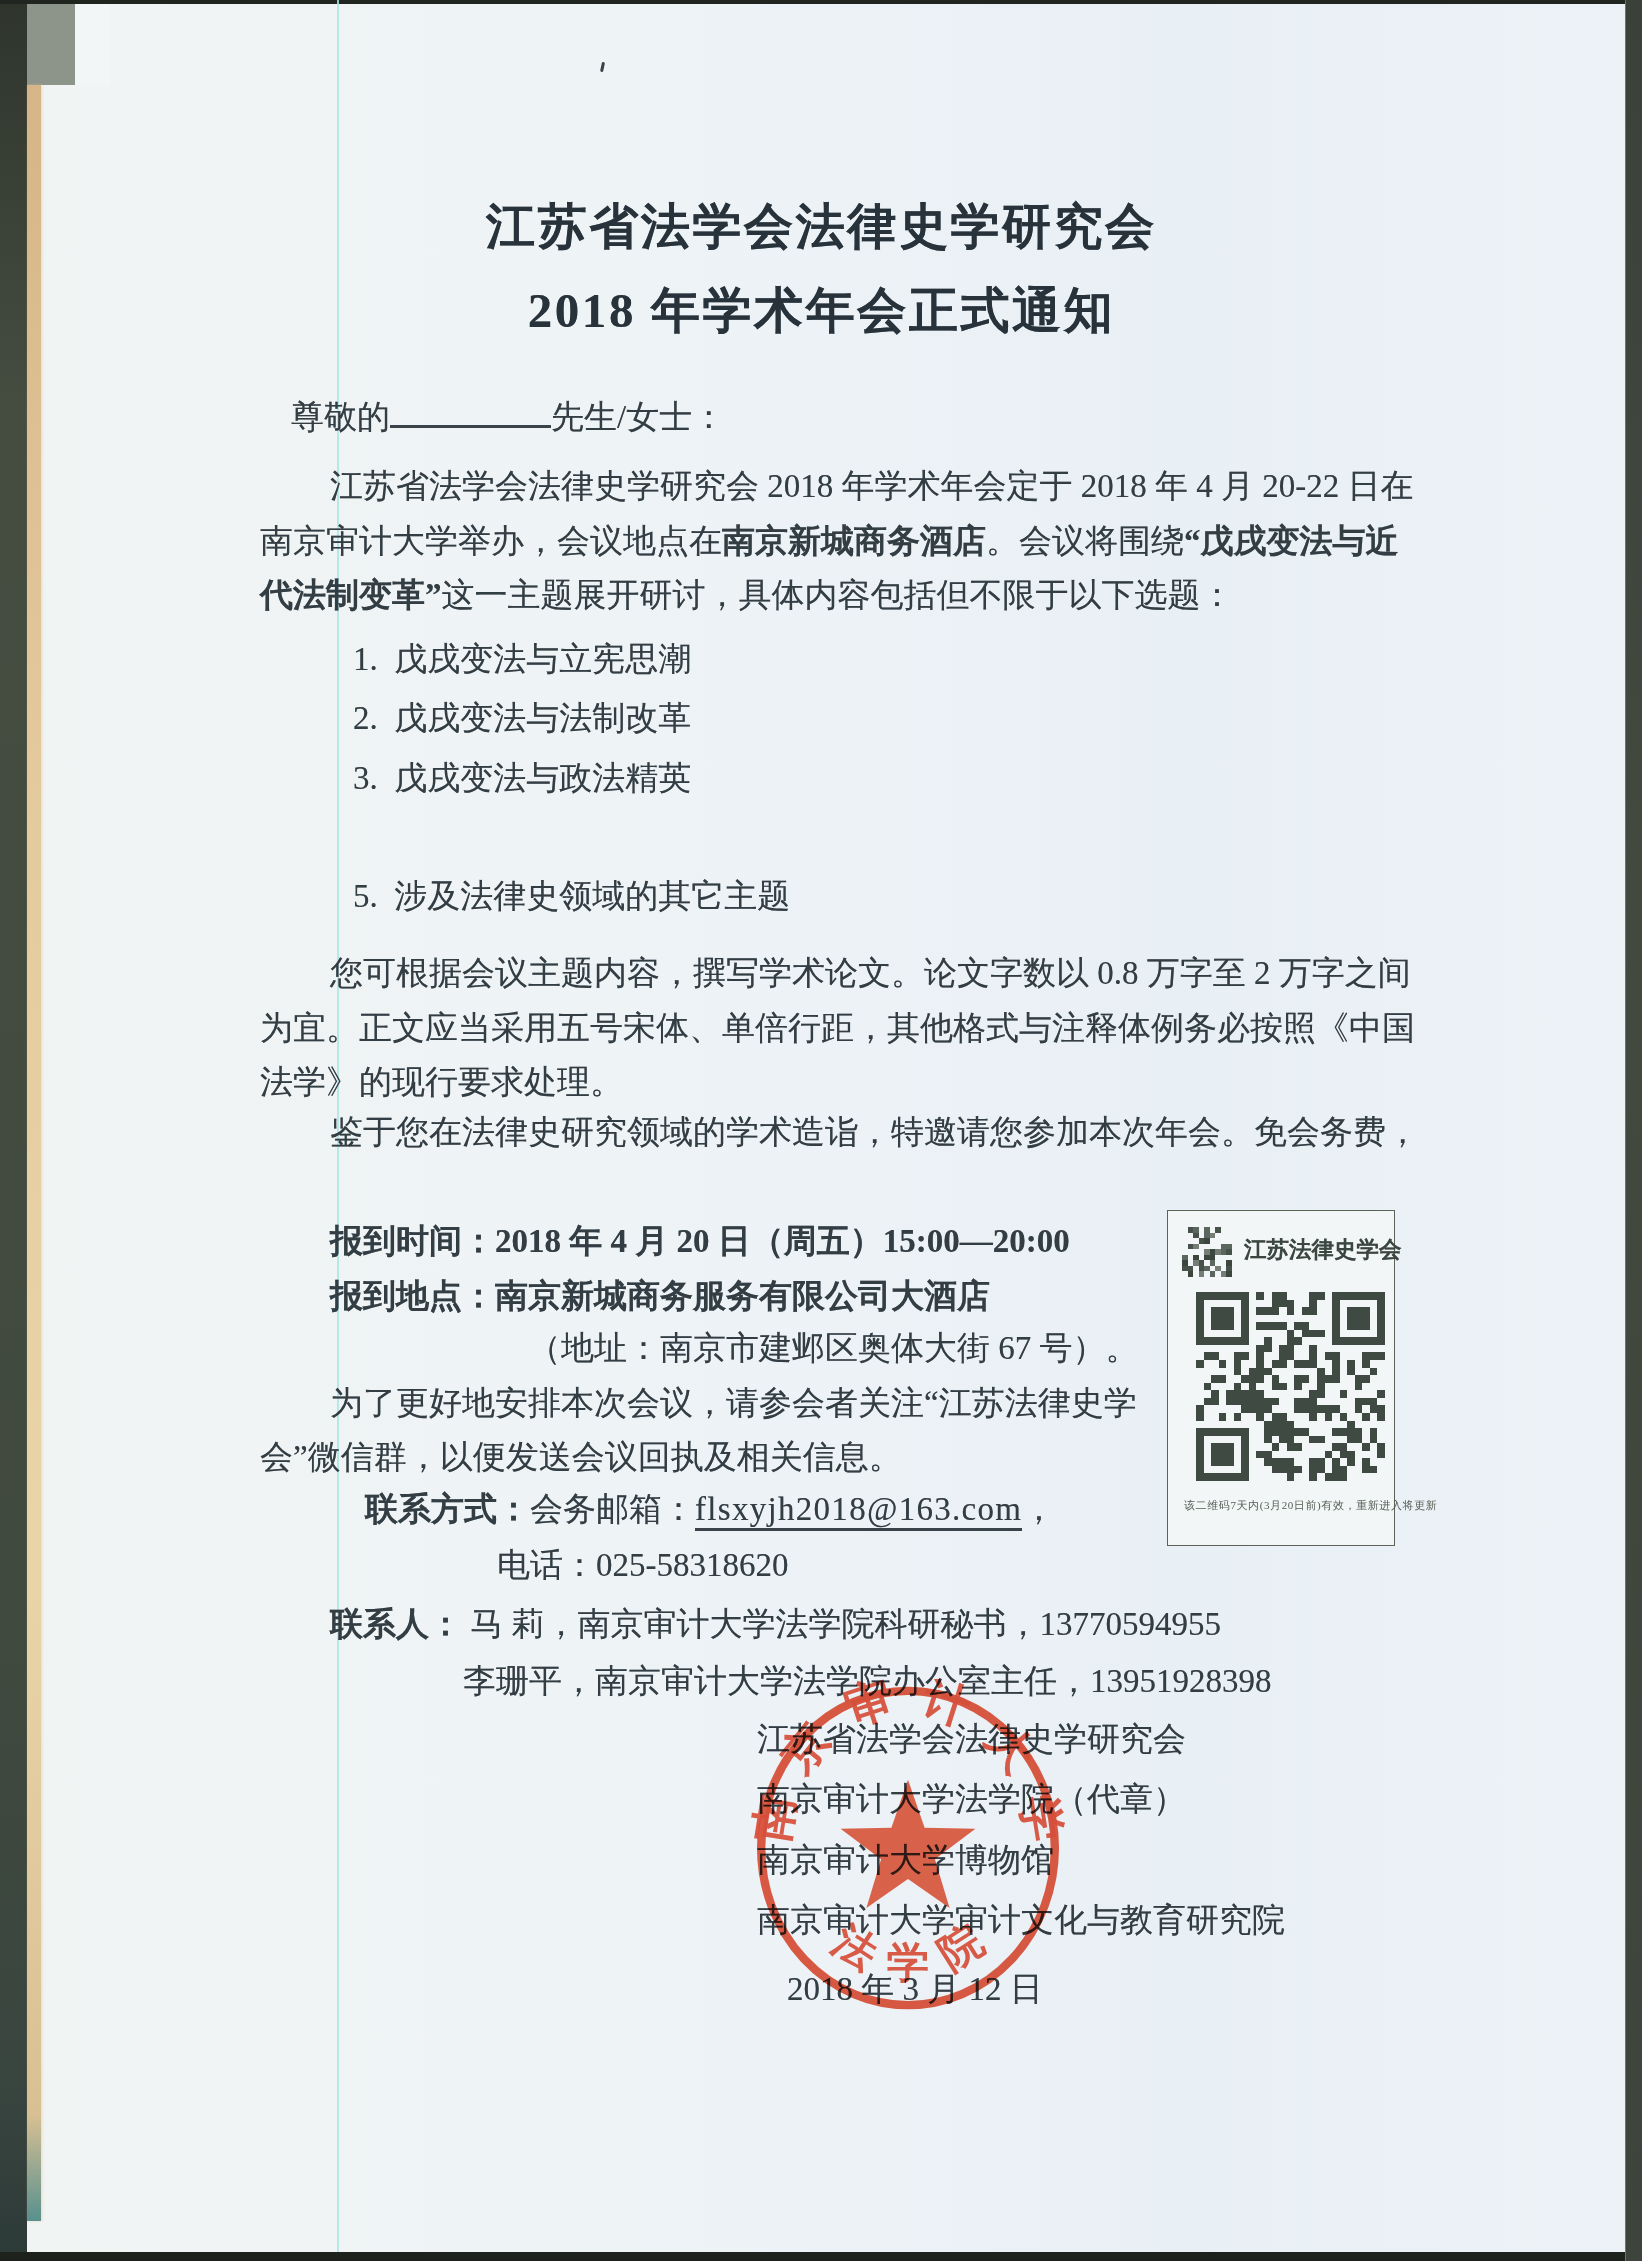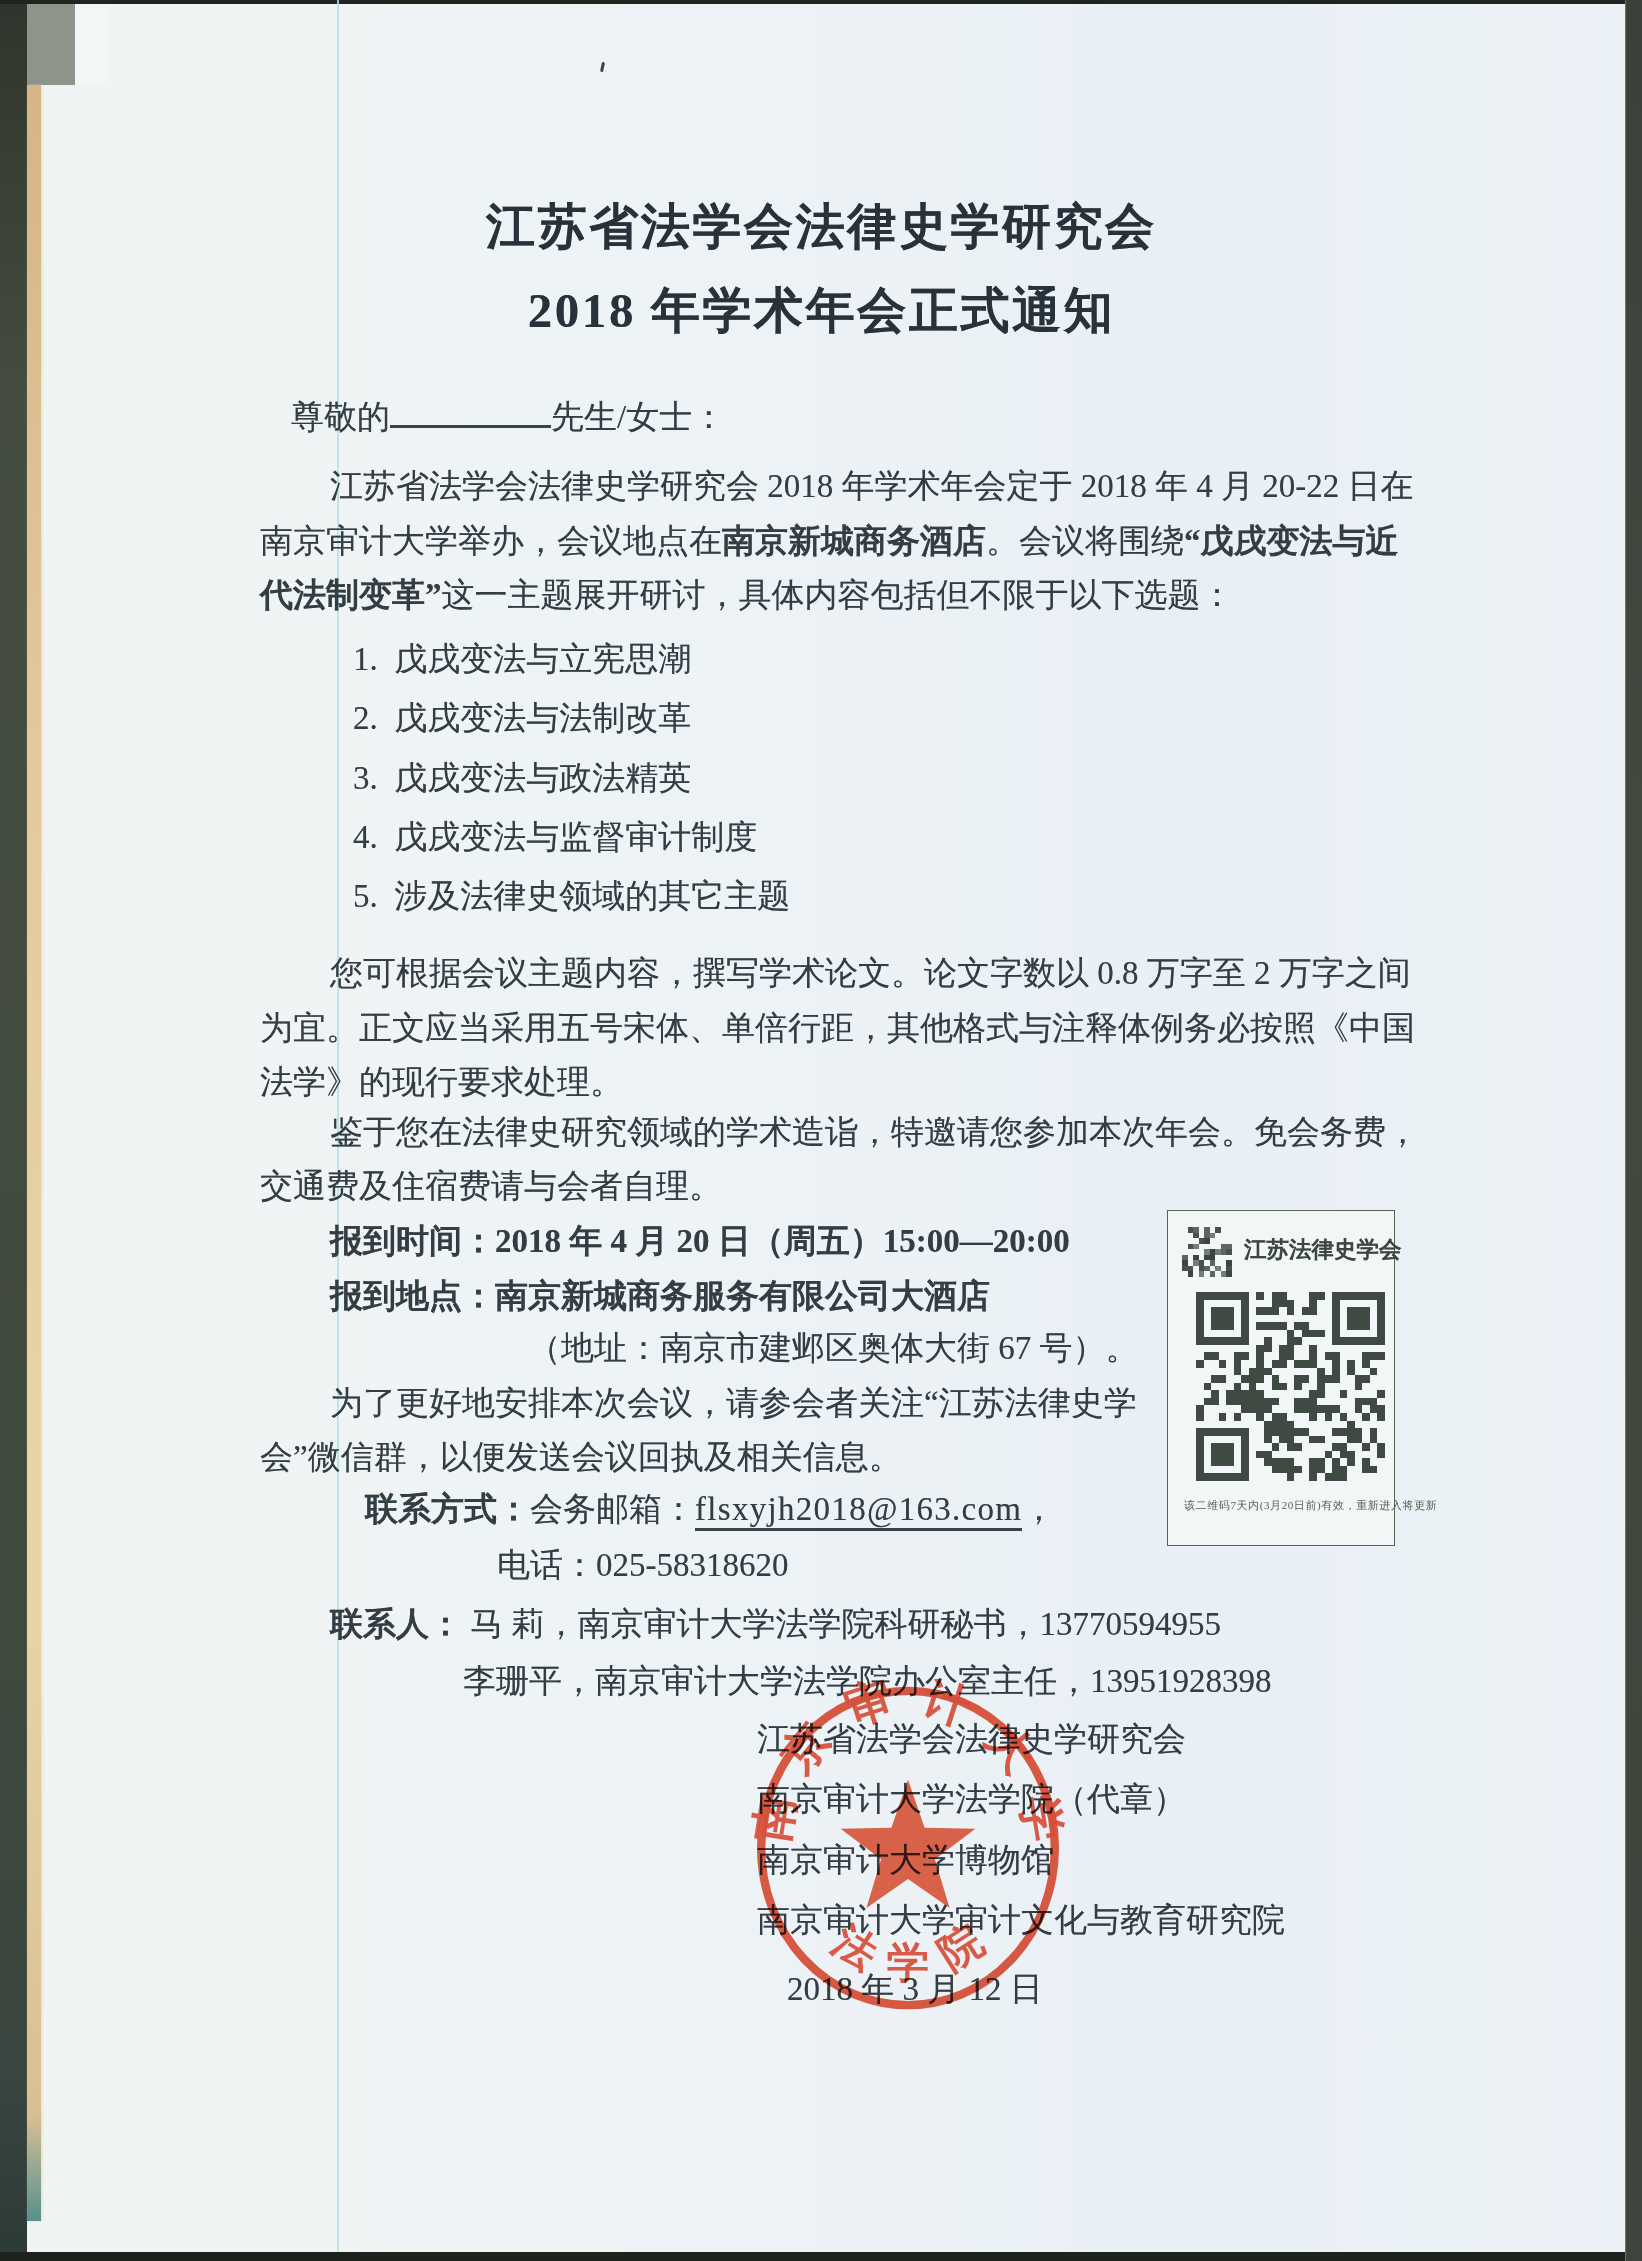--- a/index.html
+++ b/index.html
@@ -68,29 +68,27 @@
   <div class="line" style="left:260px;top:521px;">
     <span>南京审计大学举办，会议地点在</span><span class="b">南京新城商务酒店</span><span>。会议将围绕</span><span class="b">“戊戌变法与近</span>
   </div>
   <div class="line" style="left:260px;top:575px;">
     <span class="b">代法制变革”</span><span>这一主题展开研讨，具体内容包括但不限于以下选题：</span>
   </div>
 
   <div class="line" style="left:353px;top:639px;"><span>1.</span>&nbsp;&nbsp;<span>戊戌变法与立宪思潮</span></div>
   <div class="line" style="left:353px;top:698px;"><span>2.</span>&nbsp;&nbsp;<span>戊戌变法与法制改革</span></div>
   <div class="line" style="left:353px;top:758px;"><span>3.</span>&nbsp;&nbsp;<span>戊戌变法与政法精英</span></div>
-  <div class="line" style="left:353px;top:817px;"><span>4.</span>&nbsp;&nbsp;<span>戊戌变法与监督审计制度</span></div>
   <div class="line" style="left:353px;top:876px;"><span>5.</span>&nbsp;&nbsp;<span>涉及法律史领域的其它主题</span></div>
 
   <div class="line" style="left:330px;top:953px;">您可根据会议主题内容，撰写学术论文。论文字数以 0.8 万字至 2 万字之间</div>
   <div class="line" style="left:260px;top:1008px;">为宜。正文应当采用五号宋体、单倍行距，其他格式与注释体例务必按照《中国</div>
   <div class="line" style="left:260px;top:1062px;">法学》的现行要求处理。</div>
 
   <div class="line" style="left:330px;top:1112px;">鉴于您在法律史研究领域的学术造诣，特邀请您参加本次年会。免会务费，</div>
-  <div class="line" style="left:260px;top:1166px;">交通费及住宿费请与会者自理。</div>
 
   <div class="line b" style="left:330px;top:1221px;">
     <span>报到时间：</span><span>2018 年 4 月 20 日（周五）15:00—20:00</span>
   </div>
   <div class="line b" style="left:330px;top:1276px;">
     <span>报到地点：</span><span>南京新城商务服务有限公司大酒店</span>
   </div>
   <div class="line" style="left:500px;top:1328px;margin-left:28px;">（地址：南京市建邺区奥体大街 67 号）。</div>
 
   <div class="line" style="left:330px;top:1383px;">为了更好地安排本次会议，请参会者关注“江苏法律史学</div>

